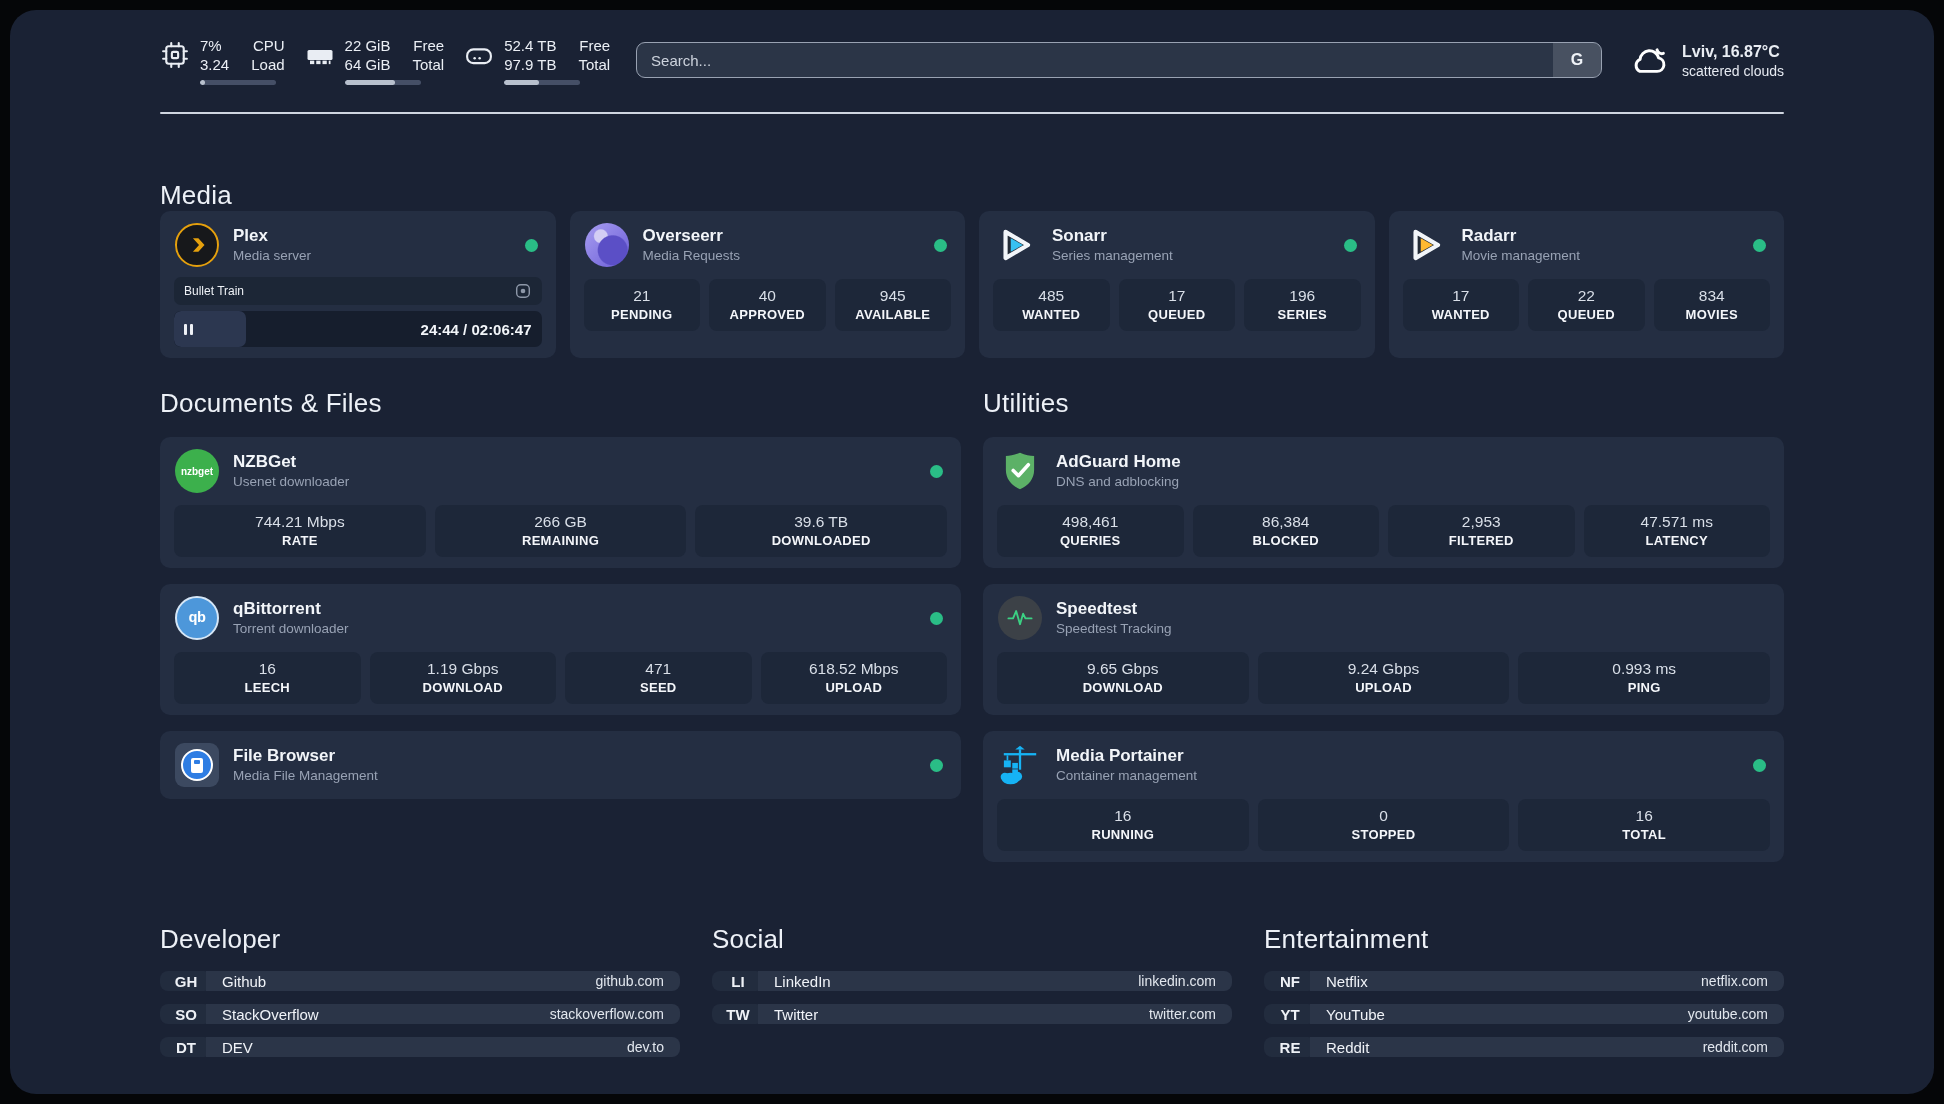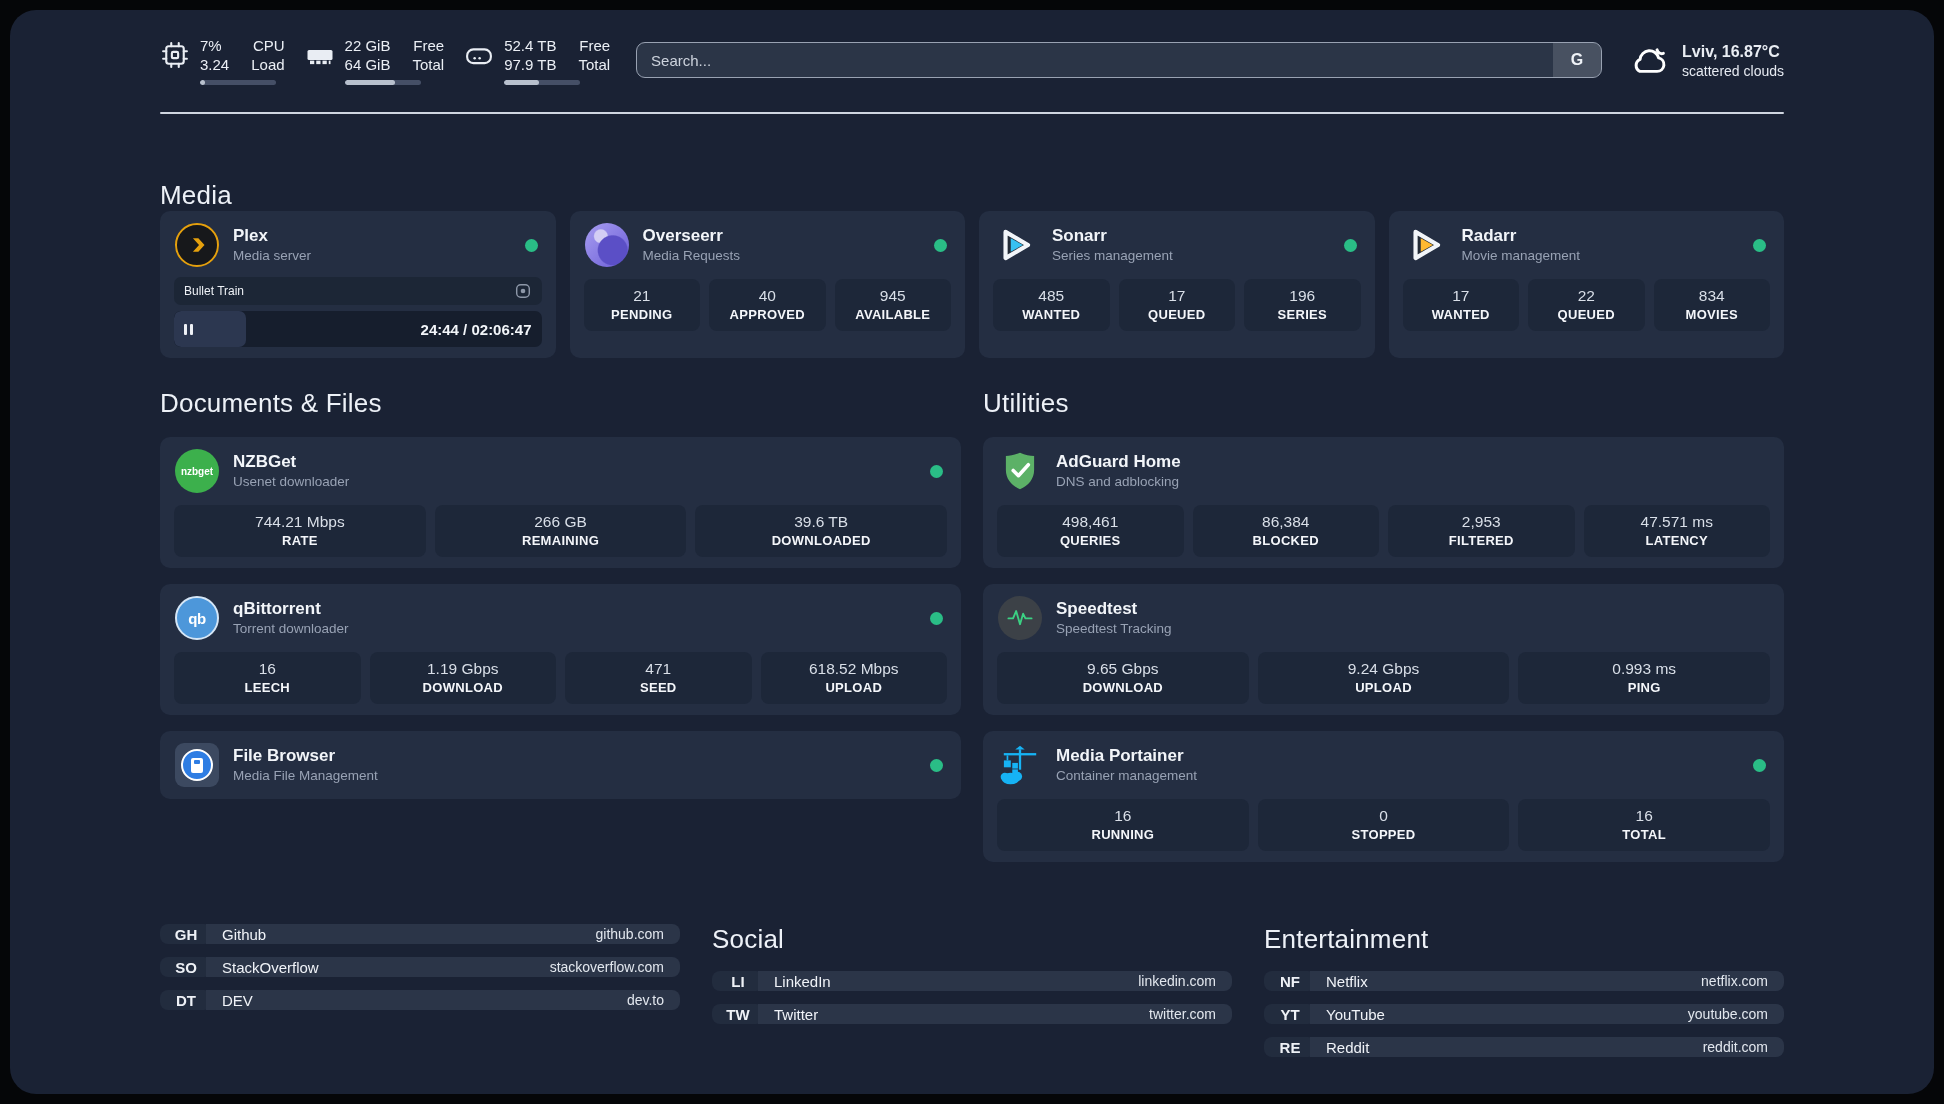--- a/index.html
+++ b/index.html
@@ -63,21 +63,21 @@
   .icon-circle { width: 44px; height: 44px; border-radius: 50%; display: flex; align-items: center; justify-content: center; }
   .icon-plex { background: #17181b; border: 2px solid #e5a00d; }
   .icon-overseerr {
     background:
       radial-gradient(circle at 63% 62%, #5b4fc6 0 37%, rgba(0,0,0,0) 40%),
       radial-gradient(circle at 36% 30%, #d3cdf4 0 15%, rgba(0,0,0,0) 18%),
       linear-gradient(135deg, #a89ef1, #6a5cd6);
   }
   .icon-nzbget { background: #3cb04c; }
   .icon-nzbget span { font-size: 10px; font-weight: 700; color: #fff; }
-  .icon-qb { background: #4d97da; border: 2px solid #d5e6f6; }
+  .icon-qb { background: #4d97da; border: 2px solid #d5e6f6; font-family: Liberation Mono, monospace; }
   .icon-qb span { font-size: 15px; font-weight: 700; color: #fff; letter-spacing: -.5px; }
   .icon-speedtest { background: #3c4147; }
   .icon-fb-tile { width: 44px; height: 44px; border-radius: 9px; background: #3c4960; display: flex; align-items: center; justify-content: center; }
   .icon-fb-circle { width: 32px; height: 32px; border-radius: 50%; background: #2e7de3; border: 2.5px solid #fff; display: flex; align-items: center; justify-content: center; }
   .fb-glyph { width: 12px; height: 15px; background: #fff; border-radius: 2px; position: relative; }
   .fb-glyph::after { content: ""; position: absolute; left: 3px; top: 2px; width: 6px; height: 4px; background: #2e7de3; border-radius: 1px; }
 
   .stats-row { display: flex; gap: 9px; margin-top: 11px; }
   .stat { flex: 1; background: #1d2739; border-radius: 8px; text-align: center; padding: 7px 4px 8px; }
   .stat-value { font-size: 15.5px; color: #d9dfe8; line-height: 20px; white-space: nowrap; }
@@ -530,20 +530,21 @@
               <div class="stat-label">TOTAL</div>
             </div>
           </div>
         </div>
       </div>
     </section>
   </div>
 
   <div class="links-row">
     <section>
+      <h2 class="section-title">Developer</h2>
       <div class="link-item">
         <div class="link-abbr">GH</div>
         <div class="link-bar">
           <span class="link-name">Github</span>
           <span class="link-url">github.com</span>
         </div>
       </div>
       <div class="link-item">
         <div class="link-abbr">SO</div>
         <div class="link-bar">

